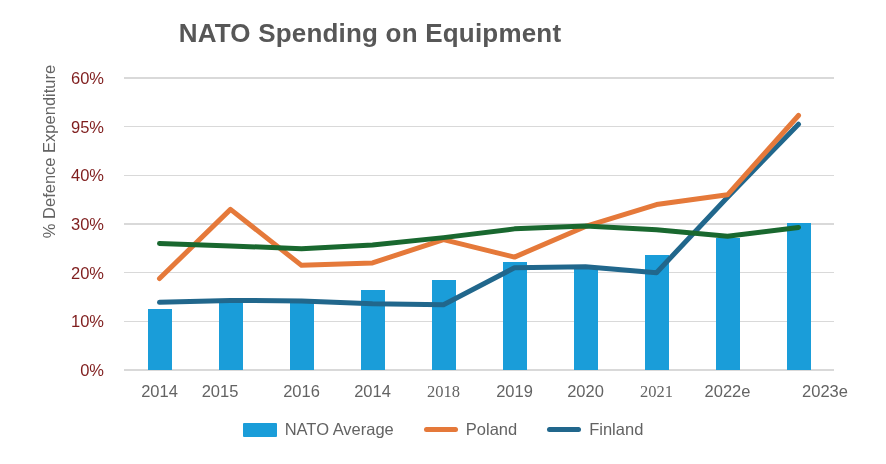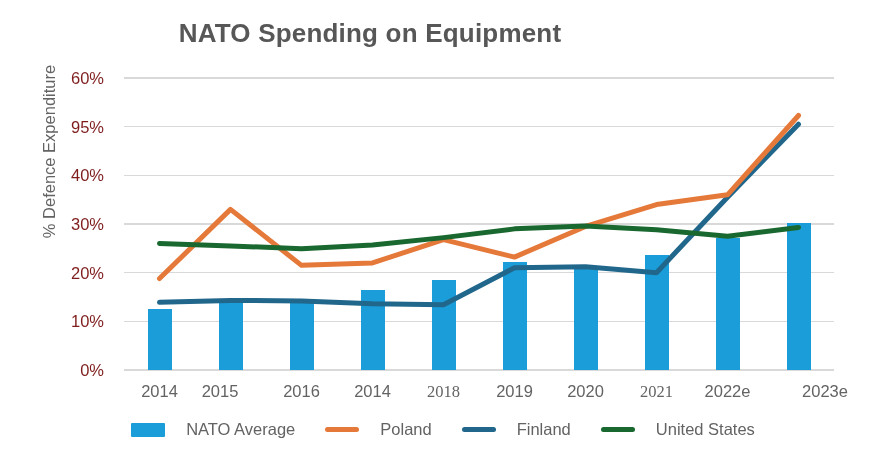--- a/index.html
+++ b/index.html
@@ -108,21 +108,21 @@
     top: 420px;
     width: 886px;
     display: flex;
     justify-content: center;
     align-items: center;
     gap: 30px;
   }
   .legend-item {
     display: flex;
     align-items: center;
-    gap: 21px;
+    gap: 8px;
   }
   .legend-swatch-bar {
     width: 34px;
     height: 14px;
     border-radius: 1px;
   }
   .legend-swatch-line {
     width: 34px;
     height: 5px;
     border-radius: 3px;
@@ -200,19 +200,15 @@
         <span class="legend-label">NATO Average</span>
       </div>
       <div class="legend-item">
         <span class="legend-swatch-line" style="background: rgb(229, 121, 58);"></span>
         <span class="legend-label">Poland</span>
       </div>
       <div class="legend-item">
         <span class="legend-swatch-line" style="background: rgb(33, 103, 140);"></span>
         <span class="legend-label">Finland</span>
       </div>
-      <div class="legend-item">
-        <span class="legend-swatch-line" style="background: rgb(25, 104, 47);"></span>
-        <span class="legend-label">United States</span>
-      </div>
     </div>
 
 </div>
 
 </body></html>

